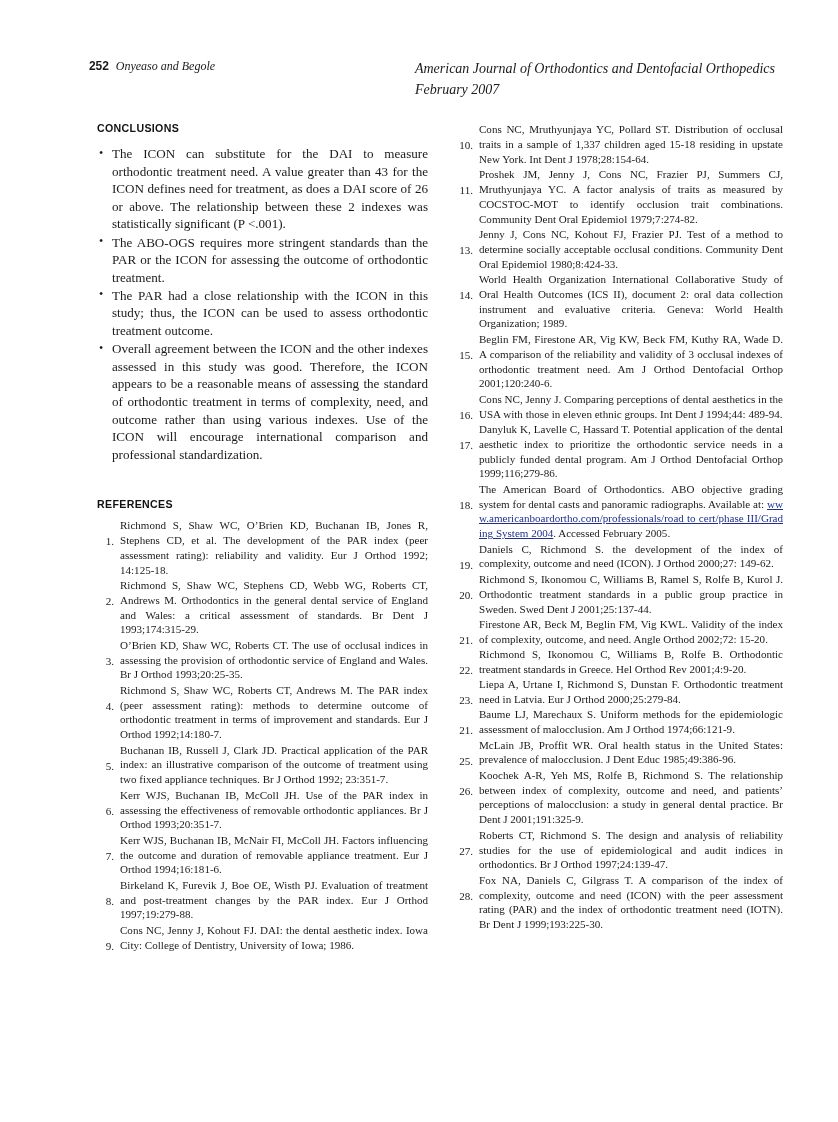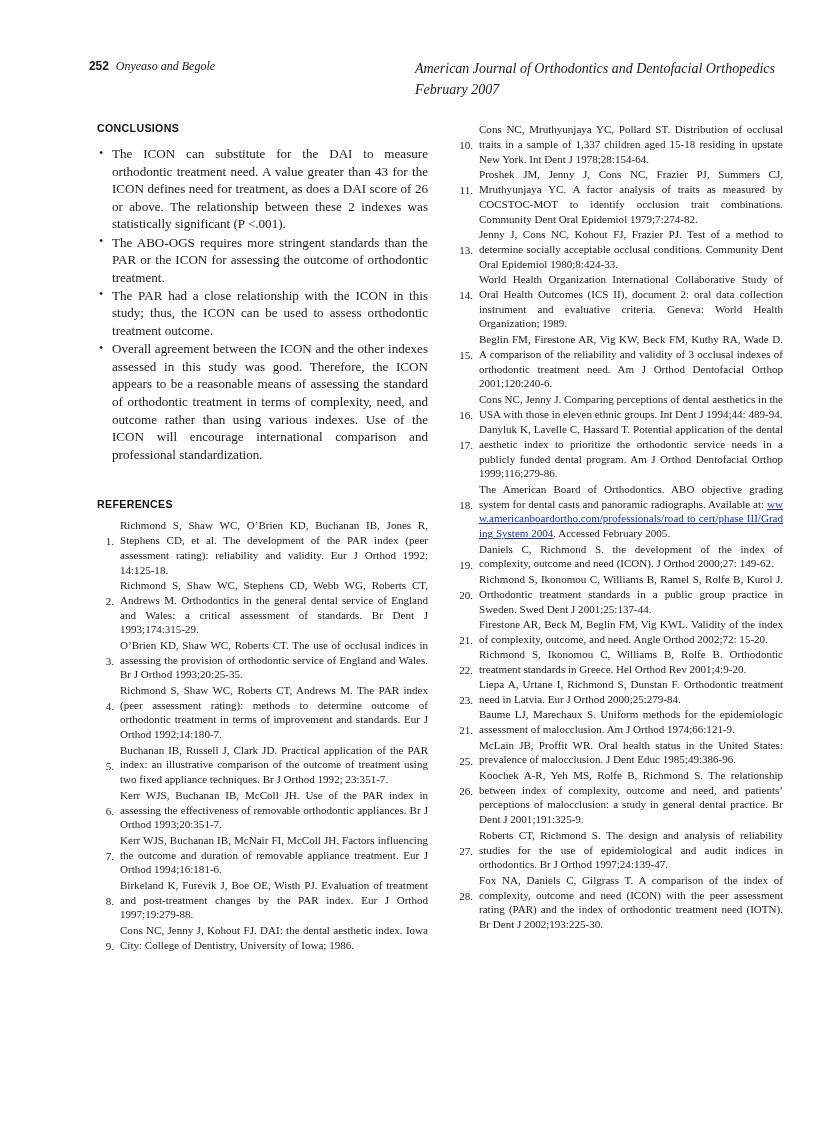--- a/index.html
+++ b/index.html
@@ -206,18 +206,18 @@
           <li><span class="refnum">18.</span><span>The American Board of Orthodontics. ABO objective grading system for dental casts and panoramic radiographs. Available at: </span><a class="url-link" href="#">www.americanboardortho.com/professionals/road to cert/phase III/Grading System 2004</a><span>. Accessed February 2005.</span></li>
           <li><span class="refnum">19.</span><span>Daniels C, Richmond S. the development of the index of complexity, outcome and need (ICON). J Orthod 2000;27: 149-62.</span></li>
           <li><span class="refnum">20.</span><span>Richmond S, Ikonomou C, Williams B, Ramel S, Rolfe B, Kurol J. Orthodontic treatment standards in a public group practice in Sweden. Swed Dent J 2001;25:137-44.</span></li>
           <li><span class="refnum">21.</span><span>Firestone AR, Beck M, Beglin FM, Vig KWL. Validity of the index of complexity, outcome, and need. Angle Orthod 2002;72: 15-20.</span></li>
           <li><span class="refnum">22.</span><span>Richmond S, Ikonomou C, Williams B, Rolfe B. Orthodontic treatment standards in Greece. Hel Orthod Rev 2001;4:9-20.</span></li>
           <li><span class="refnum">23.</span><span>Liepa A, Urtane I, Richmond S, Dunstan F. Orthodontic treatment need in Latvia. Eur J Orthod 2000;25:279-84.</span></li>
           <li><span class="refnum">21.</span><span>Baume LJ, Marechaux S. Uniform methods for the epidemiologic assessment of malocclusion. Am J Orthod 1974;66:121-9.</span></li>
           <li><span class="refnum">25.</span><span>McLain JB, Proffit WR. Oral health status in the United States: prevalence of malocclusion. J Dent Educ 1985;49:386-96.</span></li>
           <li><span class="refnum">26.</span><span>Koochek A-R, Yeh MS, Rolfe B, Richmond S. The relationship between index of complexity, outcome and need, and patients’ perceptions of malocclusion: a study in general dental practice. Br Dent J 2001;191:325-9.</span></li>
           <li><span class="refnum">27.</span><span>Roberts CT, Richmond S. The design and analysis of reliability studies for the use of epidemiological and audit indices in orthodontics. Br J Orthod 1997;24:139-47.</span></li>
-          <li><span class="refnum">28.</span><span>Fox NA, Daniels C, Gilgrass T. A comparison of the index of complexity, outcome and need (ICON) with the peer assessment rating (PAR) and the index of orthodontic treatment need (IOTN). Br Dent J 2002;193:225-30.</span></li>
+          <li><span class="refnum">28.</span><span>Fox NA, Daniels C, Gilgrass T. A comparison of the index of complexity, outcome and need (ICON) with the peer assessment rating (PAR) and the index of orthodontic treatment need (IOTN). Br Dent J 1999;193:225-30.</span></li>
         </ol>
     </div>
 
   </div>
 </div>
 
 </body></html>

